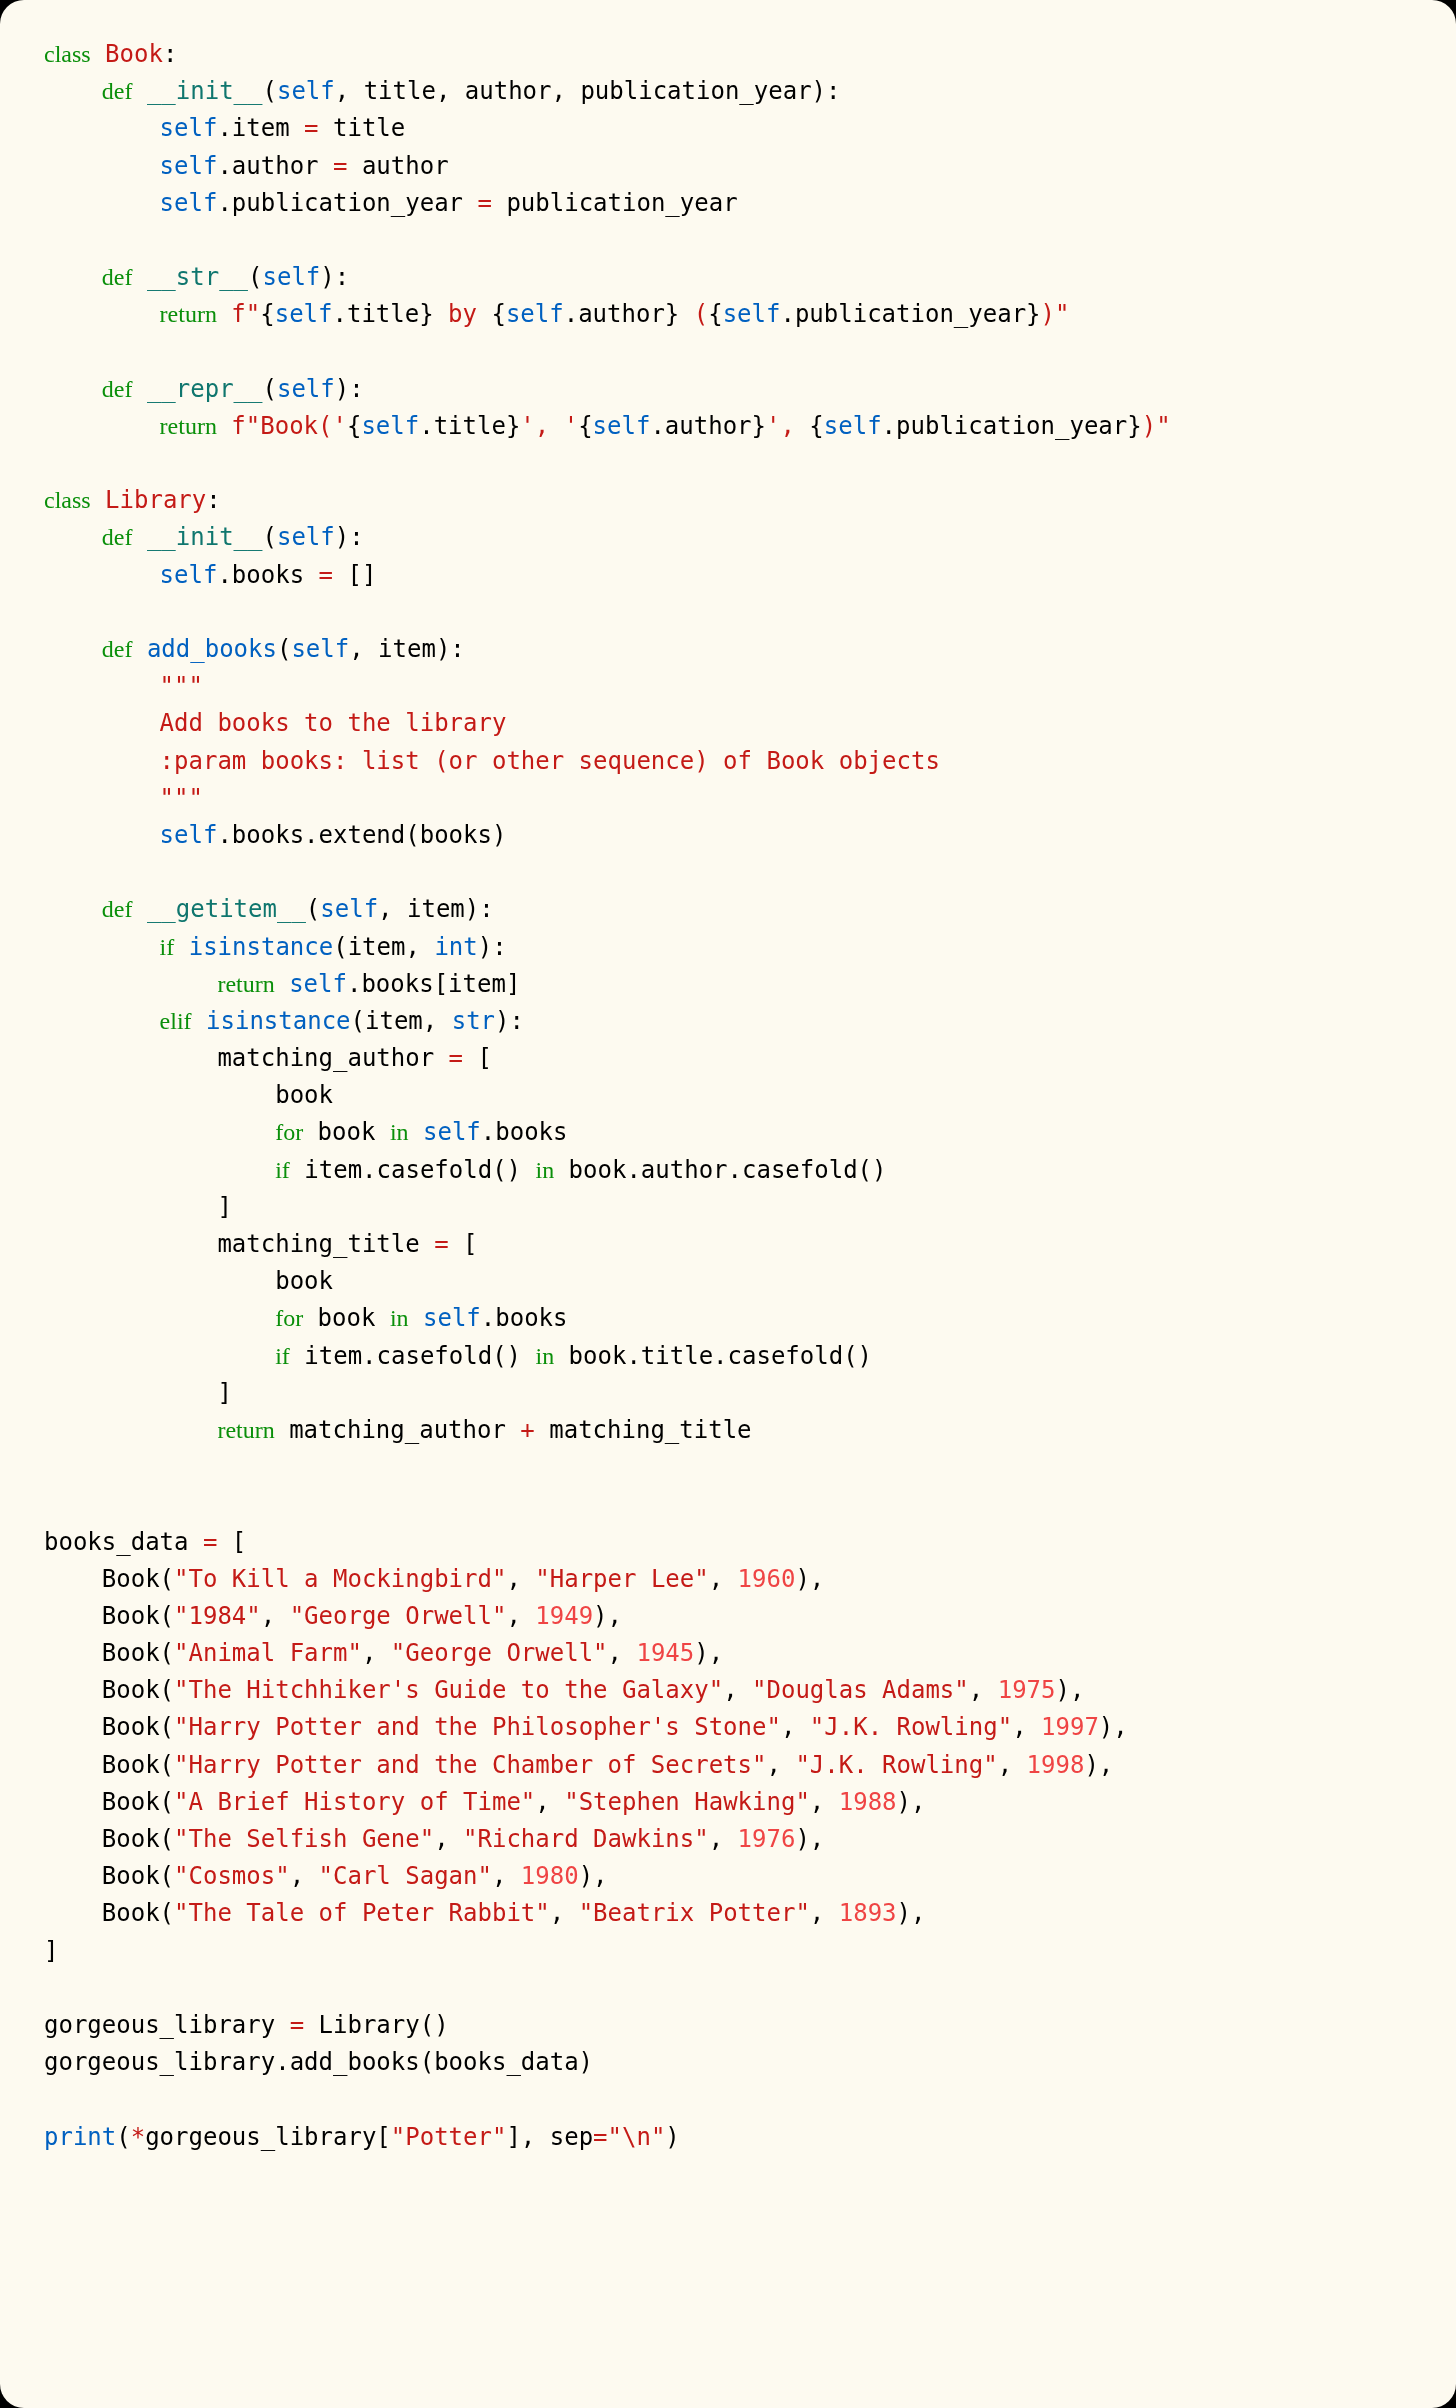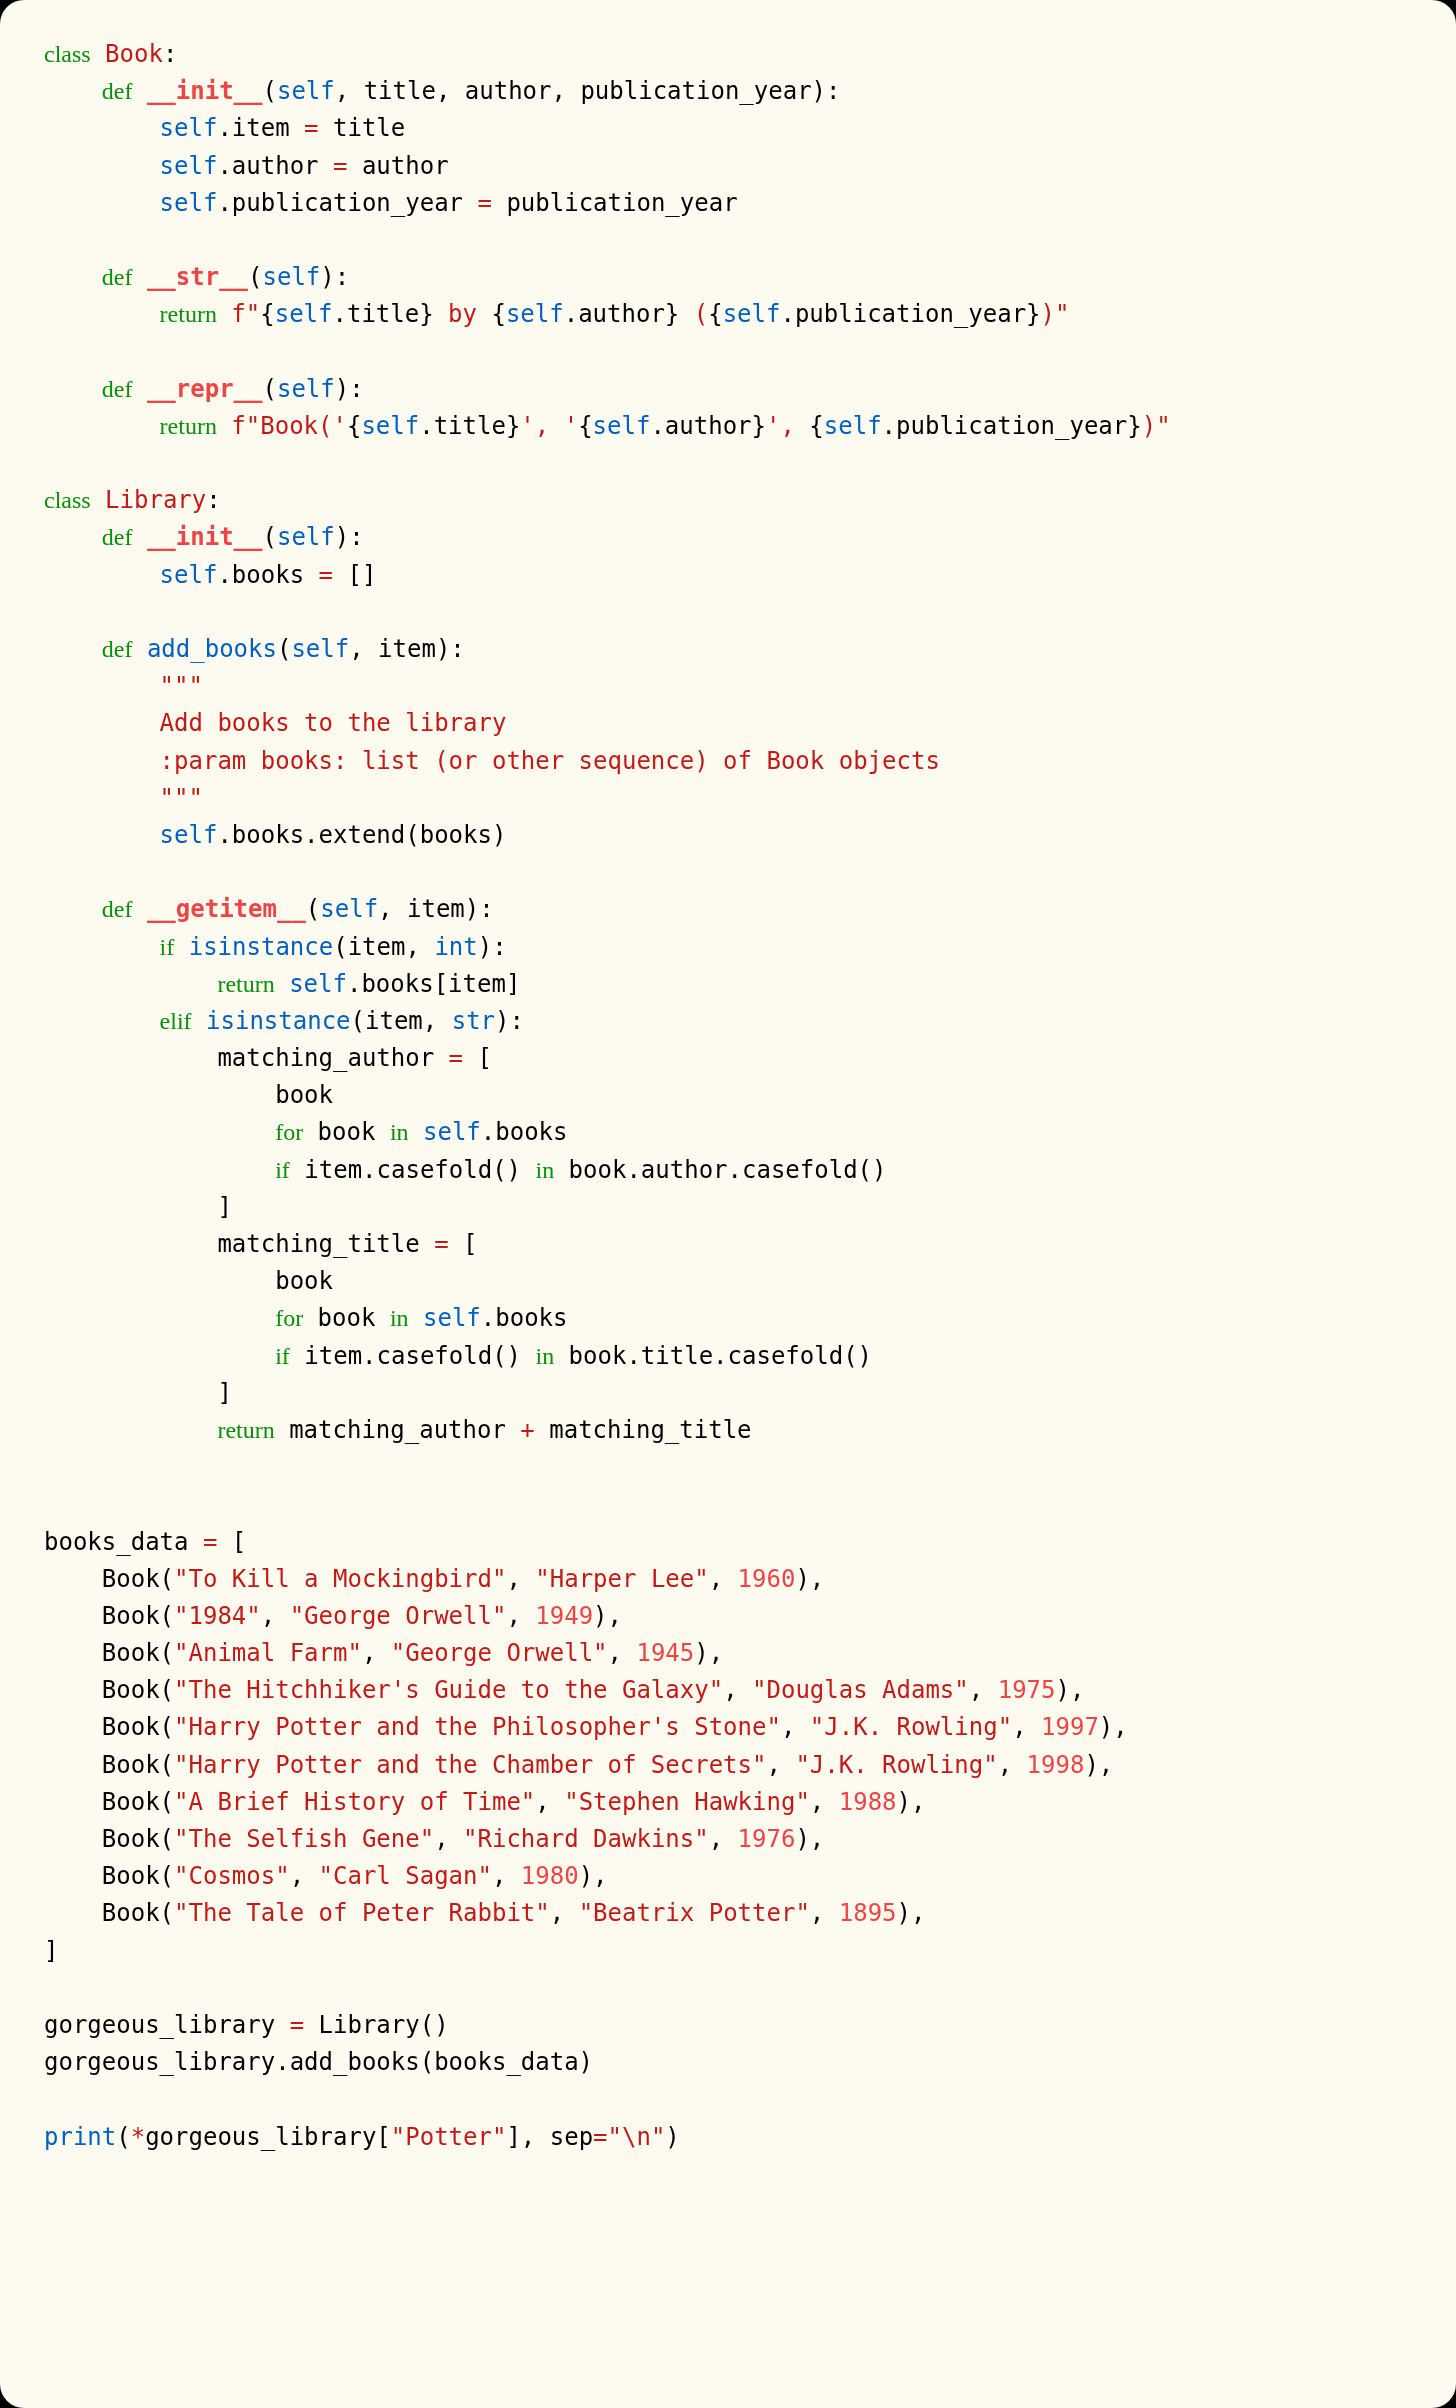--- a/index.html
+++ b/index.html
@@ -26,21 +26,21 @@
   }
   .kw { color: #0a8f0a; font-weight: 500; font-family: Liberation Serif, serif; }    
   .cls { color: #c41a16; }   
   .fn { color: #0060c0; }    
   .self { color: #0060c0; }     
   .str { color: #c41a16; }   
   .num { color: #ef4444; }   
   .op { color: #c41a16; }
   .builtin { color: #0060c0; }
   .plain { color: #000; }
-  .dunder { color: #ef4444; font-weight: bold; }
+  .dunder { color: #0f766e; }
 </style>
 </head>
 <body>
 
 <div class="code-container">
   <pre id="code-pre"><span><span class="kw">class</span><span class="plain"> </span><span class="cls">Book</span><span class="plain">:</span></span>
 <span><span class="plain">    </span><span class="kw">def</span><span class="plain"> </span><span class="dunder">__init__</span><span class="plain">(</span><span class="self">self</span><span class="plain">, title, author, publication_year):</span></span>
 <span><span class="plain">        </span><span class="self">self</span><span class="plain">.item </span><span class="op">=</span><span class="plain"> title</span></span>
 <span><span class="plain">        </span><span class="self">self</span><span class="plain">.author </span><span class="op">=</span><span class="plain"> author</span></span>
 <span><span class="plain">        </span><span class="self">self</span><span class="plain">.publication_year </span><span class="op">=</span><span class="plain"> publication_year</span></span>
@@ -82,20 +82,20 @@
 <span><span class="plain">books_data </span><span class="op">=</span><span class="plain"> [</span></span>
 <span><span class="plain">    Book(</span><span class="str">"To Kill a Mockingbird"</span><span class="plain">, </span><span class="str">"Harper Lee"</span><span class="plain">, </span><span class="num">1960</span><span class="plain">),</span></span>
 <span><span class="plain">    Book(</span><span class="str">"1984"</span><span class="plain">, </span><span class="str">"George Orwell"</span><span class="plain">, </span><span class="num">1949</span><span class="plain">),</span></span>
 <span><span class="plain">    Book(</span><span class="str">"Animal Farm"</span><span class="plain">, </span><span class="str">"George Orwell"</span><span class="plain">, </span><span class="num">1945</span><span class="plain">),</span></span>
 <span><span class="plain">    Book(</span><span class="str">"The Hitchhiker's Guide to the Galaxy"</span><span class="plain">, </span><span class="str">"Douglas Adams"</span><span class="plain">, </span><span class="num">1975</span><span class="plain">),</span></span>
 <span><span class="plain">    Book(</span><span class="str">"Harry Potter and the Philosopher's Stone"</span><span class="plain">, </span><span class="str">"J.K. Rowling"</span><span class="plain">, </span><span class="num">1997</span><span class="plain">),</span></span>
 <span><span class="plain">    Book(</span><span class="str">"Harry Potter and the Chamber of Secrets"</span><span class="plain">, </span><span class="str">"J.K. Rowling"</span><span class="plain">, </span><span class="num">1998</span><span class="plain">),</span></span>
 <span><span class="plain">    Book(</span><span class="str">"A Brief History of Time"</span><span class="plain">, </span><span class="str">"Stephen Hawking"</span><span class="plain">, </span><span class="num">1988</span><span class="plain">),</span></span>
 <span><span class="plain">    Book(</span><span class="str">"The Selfish Gene"</span><span class="plain">, </span><span class="str">"Richard Dawkins"</span><span class="plain">, </span><span class="num">1976</span><span class="plain">),</span></span>
 <span><span class="plain">    Book(</span><span class="str">"Cosmos"</span><span class="plain">, </span><span class="str">"Carl Sagan"</span><span class="plain">, </span><span class="num">1980</span><span class="plain">),</span></span>
-<span><span class="plain">    Book(</span><span class="str">"The Tale of Peter Rabbit"</span><span class="plain">, </span><span class="str">"Beatrix Potter"</span><span class="plain">, </span><span class="num">1895</span><span class="plain">),</span></span>
+<span><span class="plain">    Book(</span><span class="str">"The Tale of Peter Rabbit"</span><span class="plain">, </span><span class="str">"Beatrix Potter"</span><span class="plain">, </span><span class="num">1893</span><span class="plain">),</span></span>
 <span><span class="plain">]</span></span>
 <span></span>
 <span><span class="plain">gorgeous_library </span><span class="op">=</span><span class="plain"> Library()</span></span>
 <span><span class="plain">gorgeous_library.add_books(books_data)</span></span>
 <span></span>
 <span><span class="builtin">print</span><span class="plain">(</span><span class="op">*</span><span class="plain">gorgeous_library[</span><span class="str">"Potter"</span><span class="plain">], sep</span><span class="op">=</span><span class="str">"\n"</span><span class="plain">)</span></span></pre>
 </div>
 
 </body></html>

